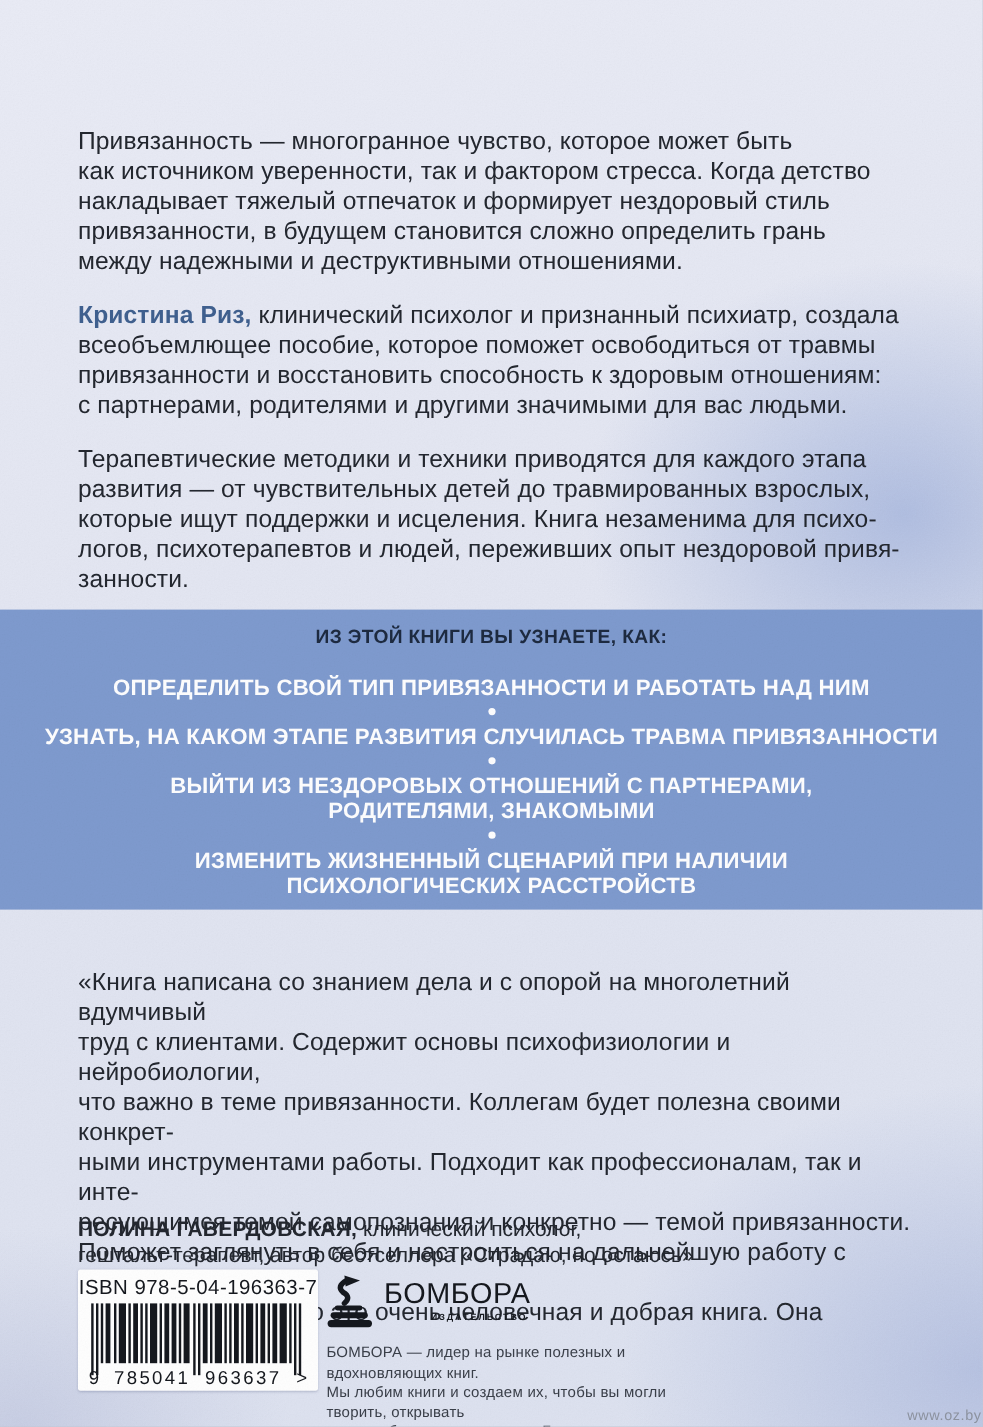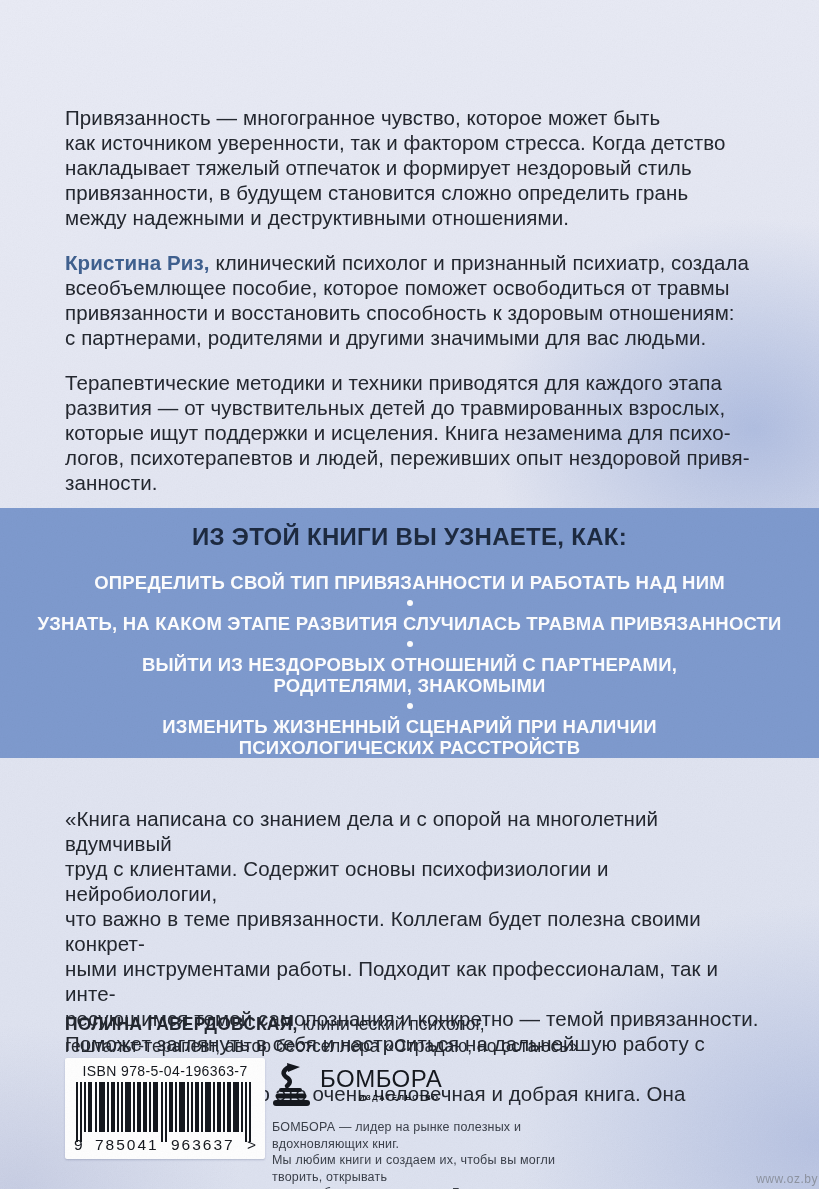--- a/index.html
+++ b/index.html
@@ -27,21 +27,21 @@
   .p3{top:349px;}
   .lead-navy{font-weight:bold;color:#3f608f;}
   .key-box{
     position:absolute;left:0;top:508px;width:819px;height:250px;
     background:#7e9ace;
     display:flex;flex-direction:column;align-items:center;
     padding-top:15px;box-sizing:border-box;
   }
   .key-title{
     margin:0 0 21px 0;
-    font-size:24px;font-weight:bold;letter-spacing:.3px;
+    font-size:16px;font-weight:bold;letter-spacing:.3px;
     color:#1d2a40;
   }
   .key-item{
     font-size:18.5px;font-weight:bold;line-height:21px;letter-spacing:.2px;
     color:#fdfdfe;text-align:center;white-space:pre-line;
   }
   .dot{width:6px;height:6px;border-radius:50%;background:#fdfdfe;margin:7px 0;}
   .quote{top:789px;margin-top:17px;}
   .attribution{
     position:absolute;left:65px;top:995px;width:690px;
@@ -49,21 +49,21 @@
     white-space:pre-line;color:#23272f;
   }
   .attr-name{font-weight:bold;letter-spacing:.2px;}
   .barcode-box{
     position:absolute;left:65px;top:1058px;width:200px;height:101px;
     background:#fefefe;border-radius:2px;
     box-shadow:0 1px 2px rgba(60,70,110,.25);
     display:flex;flex-direction:column;align-items:center;
     padding-top:5px;box-sizing:border-box;
   }
-  .isbn{font-size:14px;color:#15181e;letter-spacing:.4px;}
+  .isbn{font-size:17px;color:#15181e;letter-spacing:.4px;}
   .bars{margin-top:3px;}
   .barcode-digits{
     width:182px;display:flex;justify-content:space-between;
     font-size:15.5px;color:#15181e;margin-top:-14px;
     font-family:"Liberation Sans", sans-serif;
   }
   .barcode-digits .grp{letter-spacing:2px;}
   .publisher{position:absolute;left:272px;top:1061px;width:330px;}
   .logo-row{display:flex;align-items:flex-start;}
   .logo-icon{flex:0 0 auto;margin-right:8px;}

